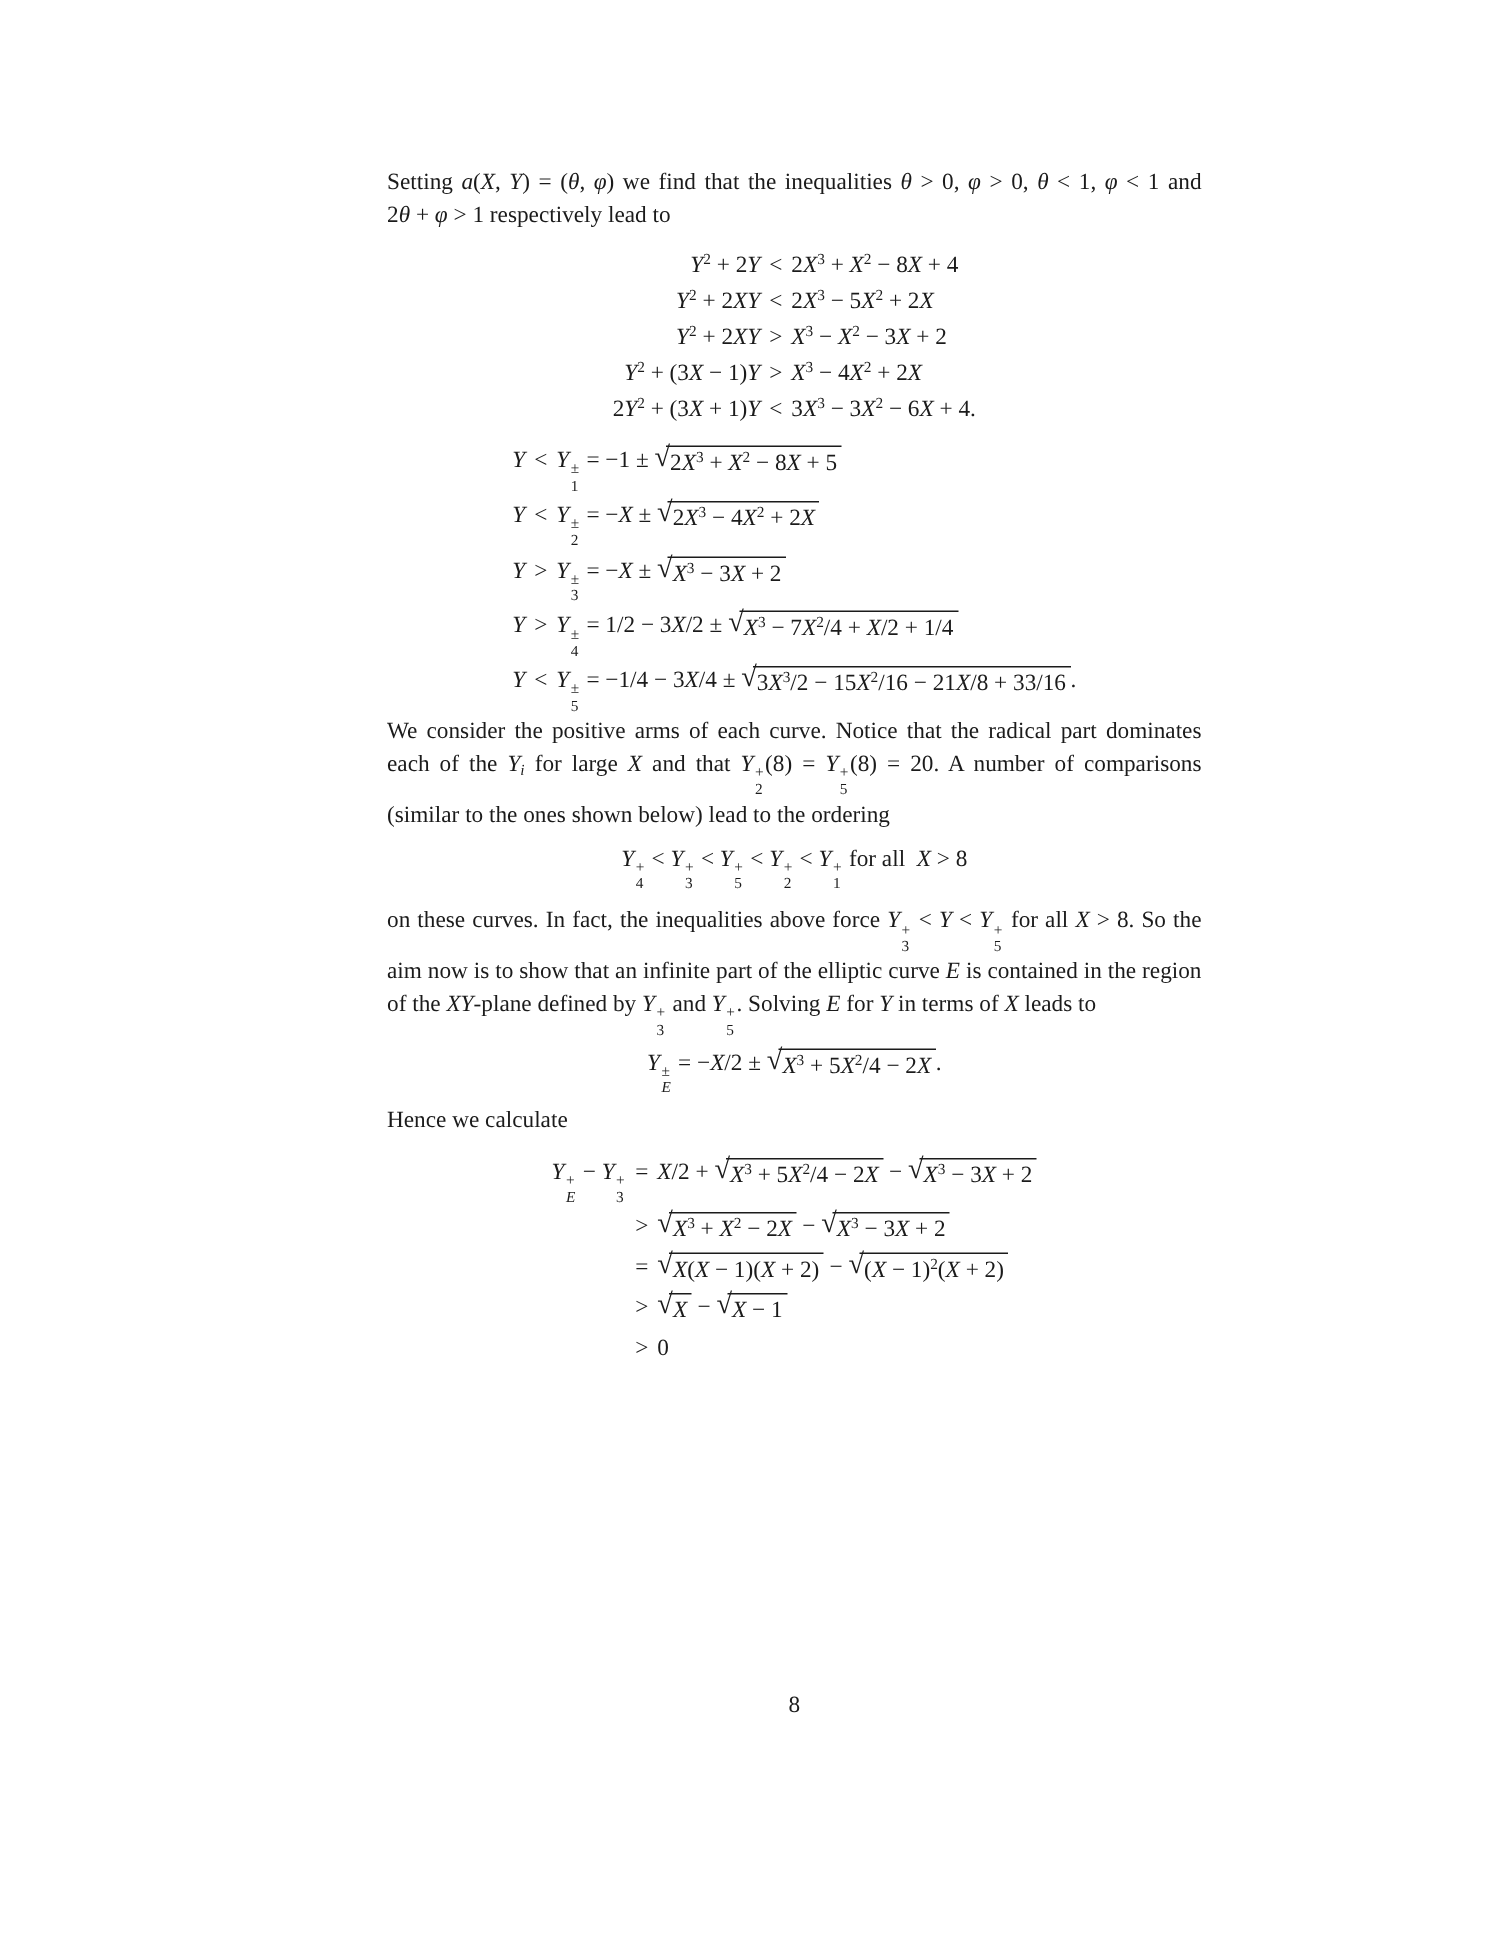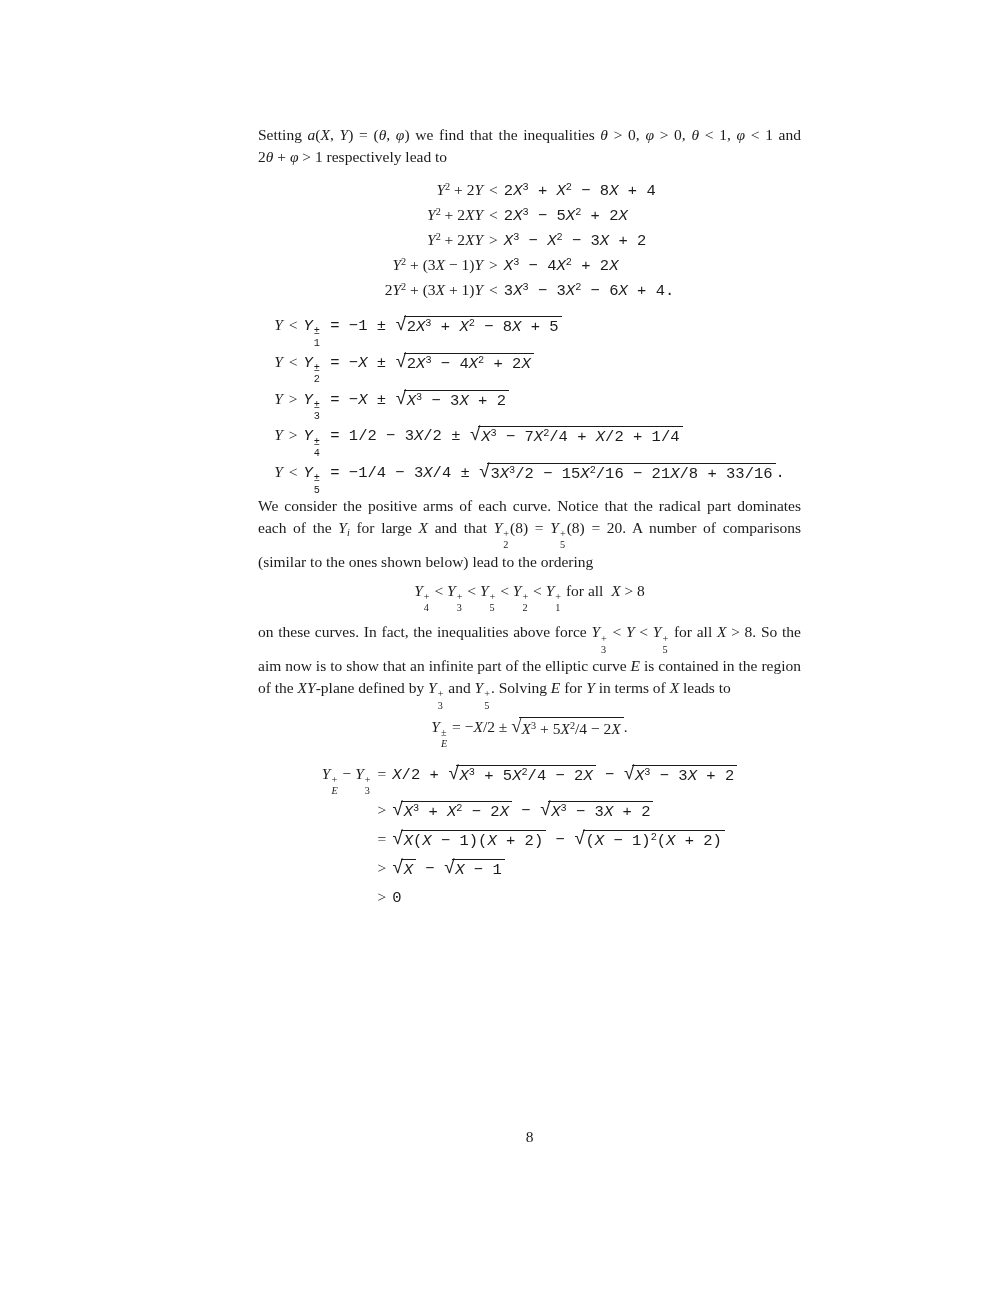--- a/index.html
+++ b/index.html
@@ -6,21 +6,21 @@
   .page{
     position:relative;
     width:1000px;height:1294px;
     background:#ffffff;
     color:#1b1b1b;
     font-family:"Liberation Serif","DejaVu Serif",serif;
     font-size:15.5px;
     overflow:hidden;
   }
   .content{
-    position:absolute;left:258px;top:13px;width:543px;
+    position:absolute;left:258px;top:0;width:543px;
     padding-top:111px;
   }
   p.para{
     margin:0;
     text-align:justify;
     line-height:22px;
   }
   #p2{margin-top:15px;}
   #p3{}
   #p4{margin-top:8px;}
@@ -31,21 +31,21 @@
     grid-template-columns:max-content max-content max-content;
     width:-moz-fit-content;width:fit-content;
     margin:0 auto;
     align-items:baseline;
   }
   .b1{line-height:24px;margin-top:10px;}
   .b2{line-height:27px;margin-top:8px;}
   .b5{line-height:27px;margin-top:10px;}
   .el{justify-self:end;white-space:nowrap;}
   .eo{justify-self:center;padding:0 6px;}
-  .er{justify-self:start;white-space:nowrap;font-family:Liberation Mono, monospace;}
+  .er{justify-self:start;white-space:nowrap;}
   
   .eqcenter{
     text-align:center;
     line-height:24px;
     white-space:nowrap;
   }
   .ord{margin-top:6px;}
   .ce{margin-top:4px;margin-bottom:4px;}
   
   .m{white-space:nowrap;}
@@ -183,20 +183,21 @@
           </span></span>. Solving <span class="m"><i>E</i></span> for <span class="m"><i>Y</i></span> in terms of <span class="m"><i>X</i></span> leads to</p>
 
     <div class="eqcenter ce"><span class="m"><i>Y</i><span class="ss">
             <span class="t">±</span>
             <span class="b"><i>E</i></span>
           </span> = −<i>X</i>/2 ± <span class="sqrt">
             <span class="rad">√</span>
             <span class="vin"><i>X</i><sup>3</sup> + 5<i>X</i><sup>2</sup>/4 − 2<i>X</i></span>
           </span>.</span></div>
 
+    <p class="para" id="p5">Hence we calculate</p>
 
     <div class="eqgrid b5">
         <div class="el"><i>Y</i><span class="ss">
             <span class="t">+</span>
             <span class="b"><i>E</i></span>
           </span> − <i>Y</i><span class="ss">
             <span class="t">+</span>
             <span class="b">3</span>
           </span></div>
         <div class="eo">=</div>

